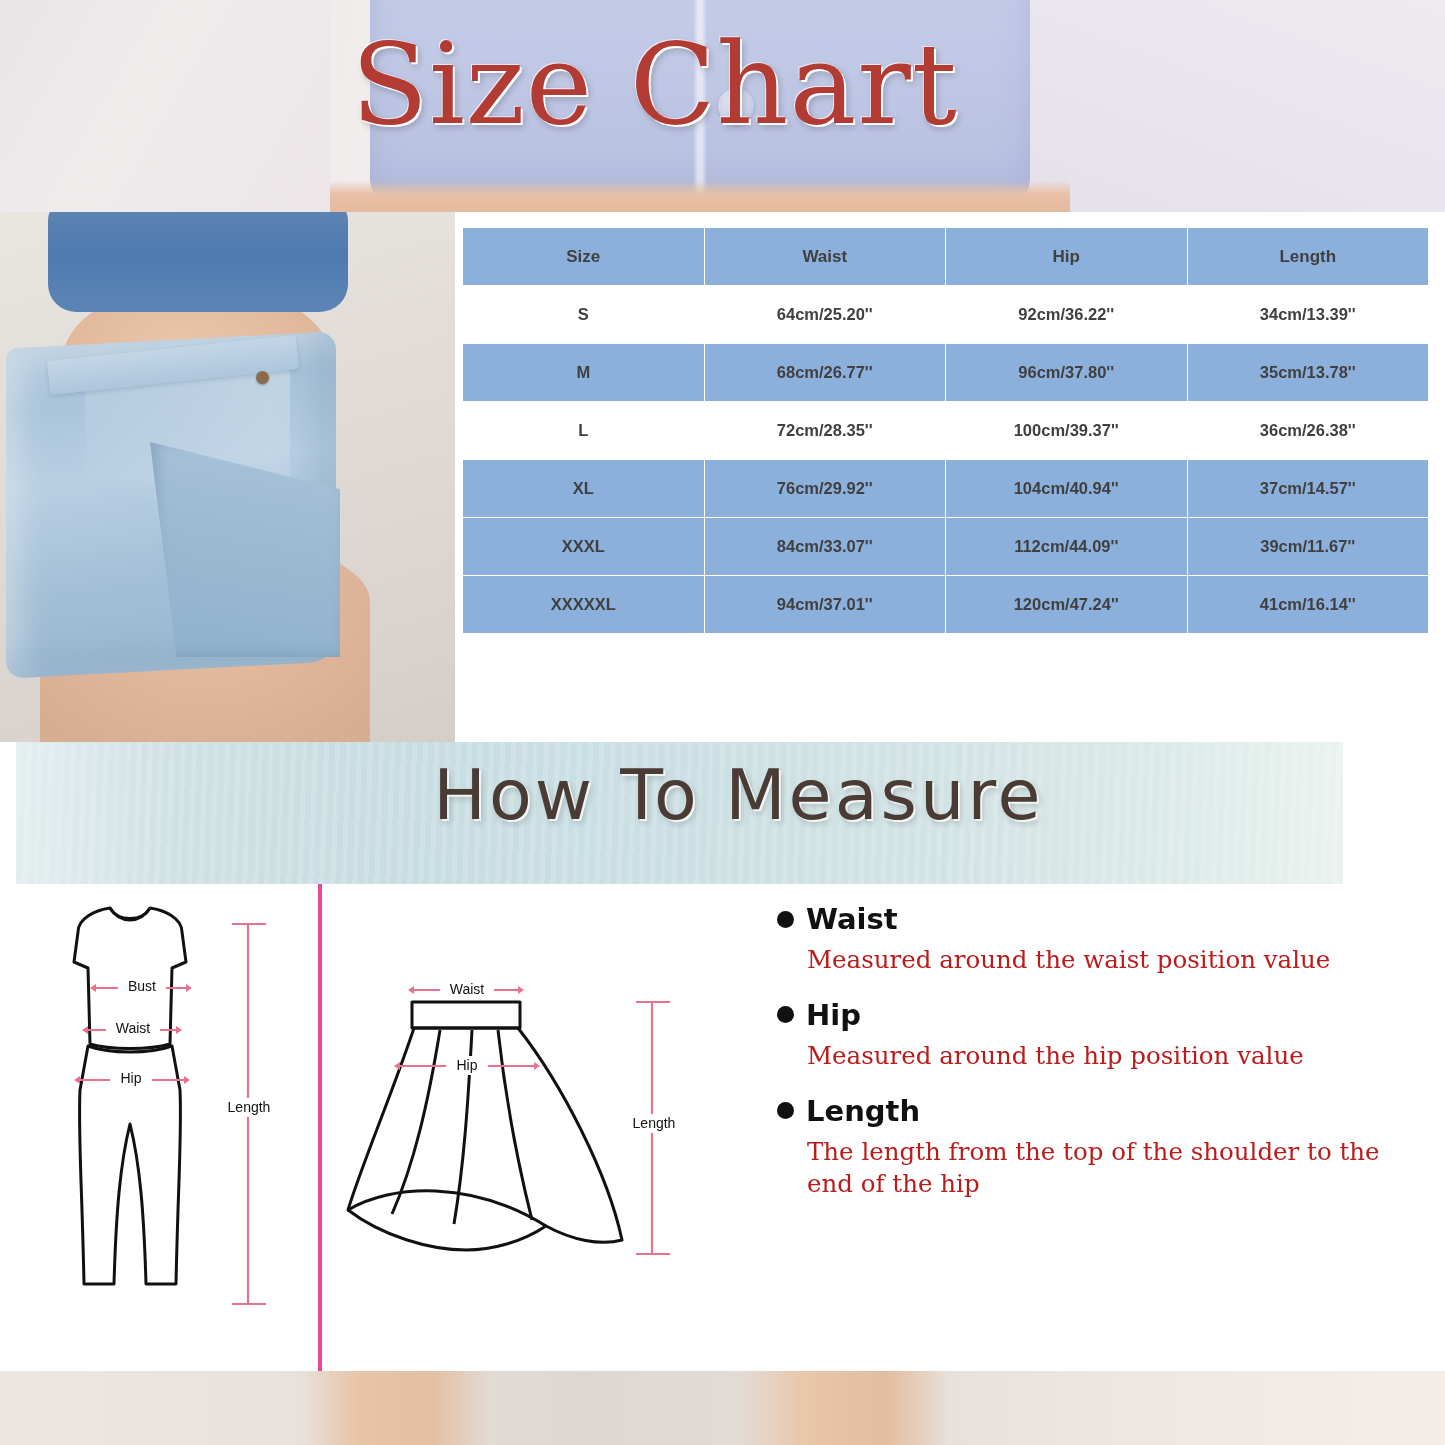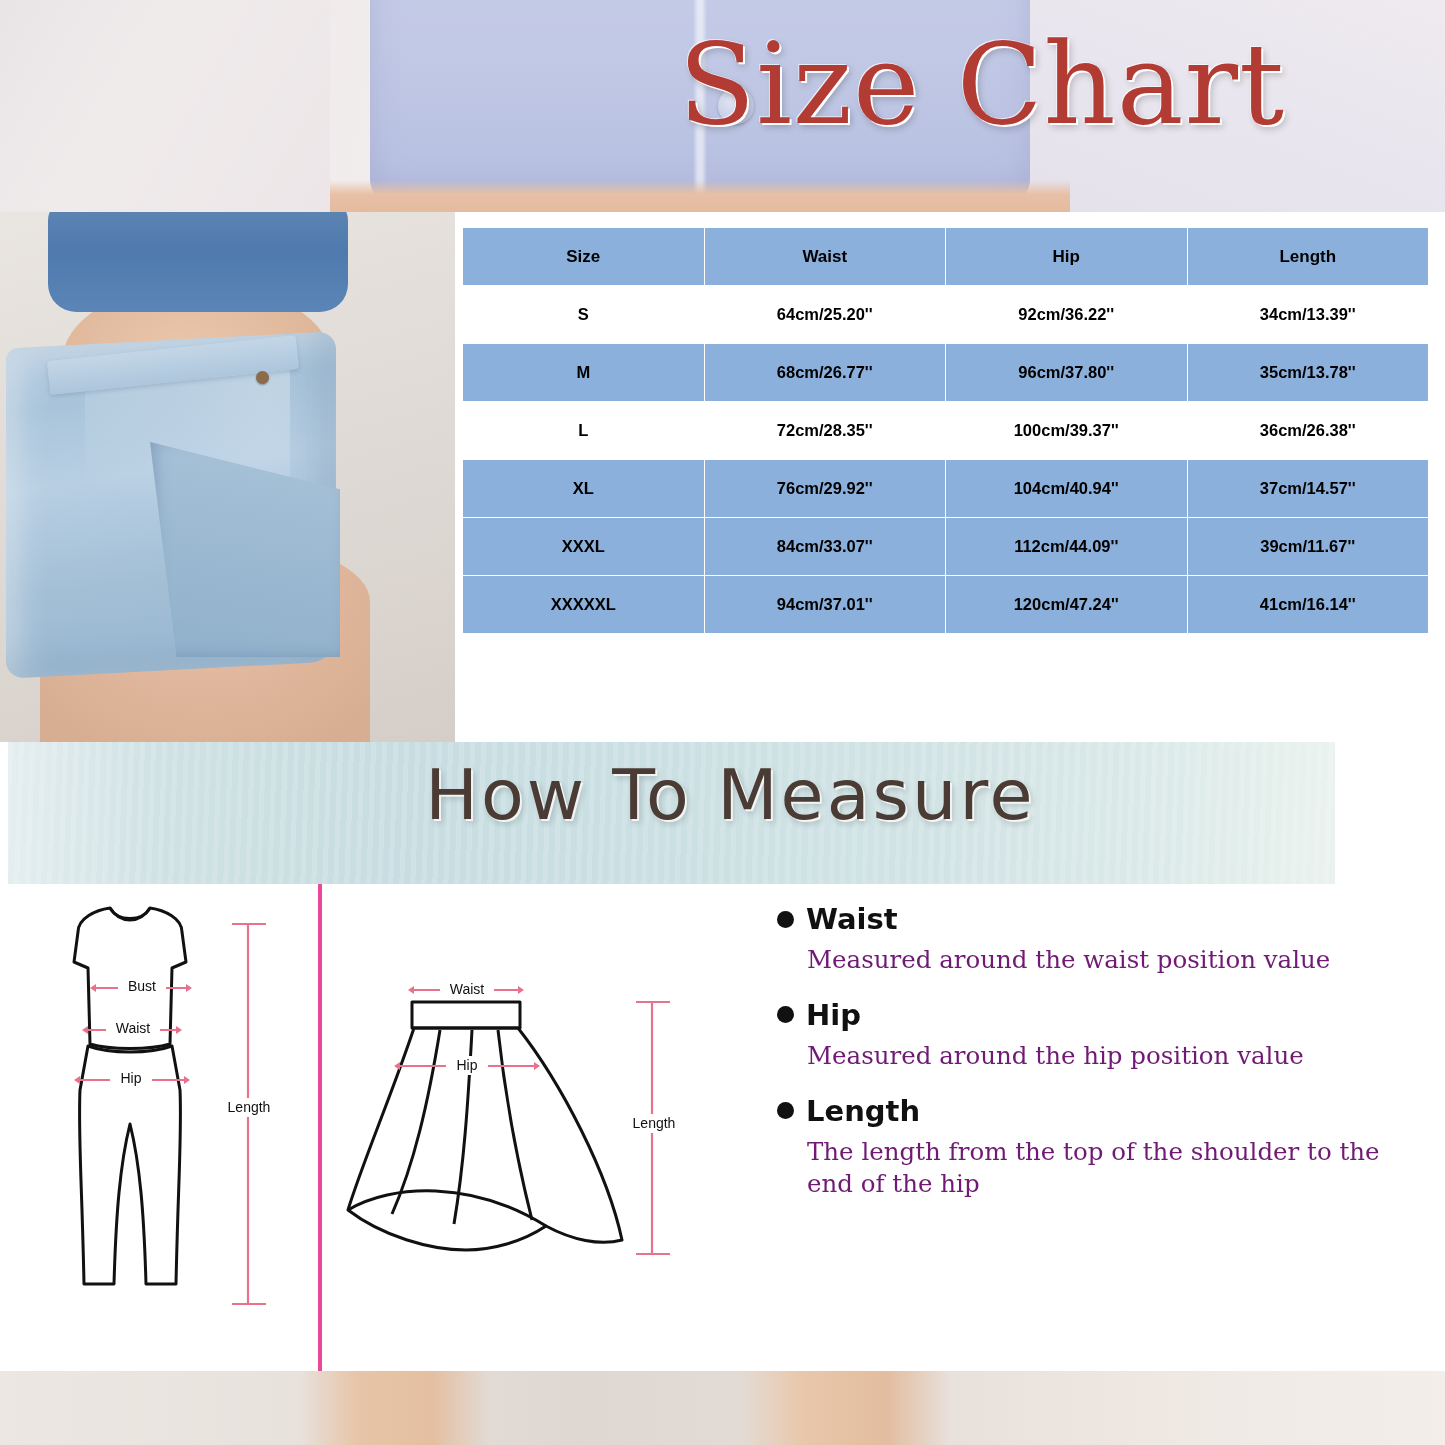--- a/index.html
+++ b/index.html
@@ -79,21 +79,21 @@
     position: absolute;
     left: 330px; bottom: 0;
     width: 740px; height: 32px;
     background: linear-gradient(180deg, rgba(225,190,166,0) 0%, #e8c0a6 45%, #e5bb9f 100%);
   }
 
   .banner-title {
     position: absolute;
     left: 0; top: 28px;
     width: 1285px;
-    text-align: right;
+    text-align: center;
     font-family: "DejaVu Serif", serif;
     font-size: 112px;
     line-height: 1;
     font-weight: 400;
     color: #b23b33;
     letter-spacing: 1px;
     text-shadow:
       2px 2px 0 #ffffff,
       -1px -1px 0 rgba(255,255,255,.65),
       3px 4px 7px rgba(0,0,0,.22);
@@ -195,34 +195,34 @@
     border-collapse: collapse;
     table-layout: fixed;
   }
   table.size-table th,
   table.size-table td {
     border: 1px solid #ffffff;
     height: 58px;
     text-align: center;
     font-size: 16.5px;
     font-weight: bold;
-    color: #000000;
+    color: #404040;
     padding: 0;
   }
   table.size-table thead th {
     background: #8cb0dc;
     font-size: 17px;
   }
   table.size-table tbody tr.odd td { background: #ffffff; }
   table.size-table tbody tr.even td { background: #8cb0dc; }
 
   
   .htm-banner {
     position: absolute;
-    left: 8px; top: 742px;
+    left: 16px; top: 742px;
     width: 1327px;
     height: 142px;
     overflow: hidden;
     background: linear-gradient(180deg, #cfe0e2 0%, #cadee1 45%, #d9e7e7 100%);
   }
   .htm-bg {
     position: absolute; inset: 0;
     background:
       linear-gradient(90deg, #e4eef0 0%, #cfe1e3 12%, #c7dde1 30%, #cbe0e3 50%, #d2e3e5 70%, #dcebe9 88%, #eaf2ef 100%);
   }
@@ -279,21 +279,21 @@
   .desc-title {
     font-family: "DejaVu Sans", sans-serif;
     font-size: 29px;
     font-weight: bold;
     color: #111111;
   }
   .desc-body {
     font-family: "DejaVu Serif", serif;
     font-size: 24.5px;
     line-height: 1.3;
-    color: #701a75;
+    color: #b91c1c;
     margin: 8px 0 0 30px;
   }
 
   
   .bottom-strip {
     position: absolute;
     left: 0; top: 1371px;
     width: 1445px;
     height: 74px;
     overflow: hidden;

